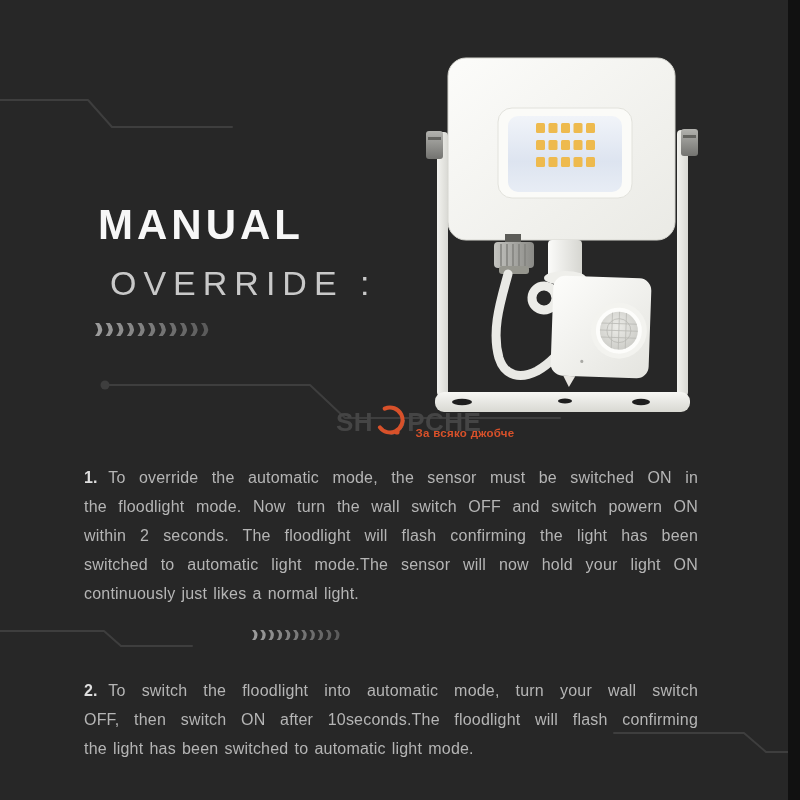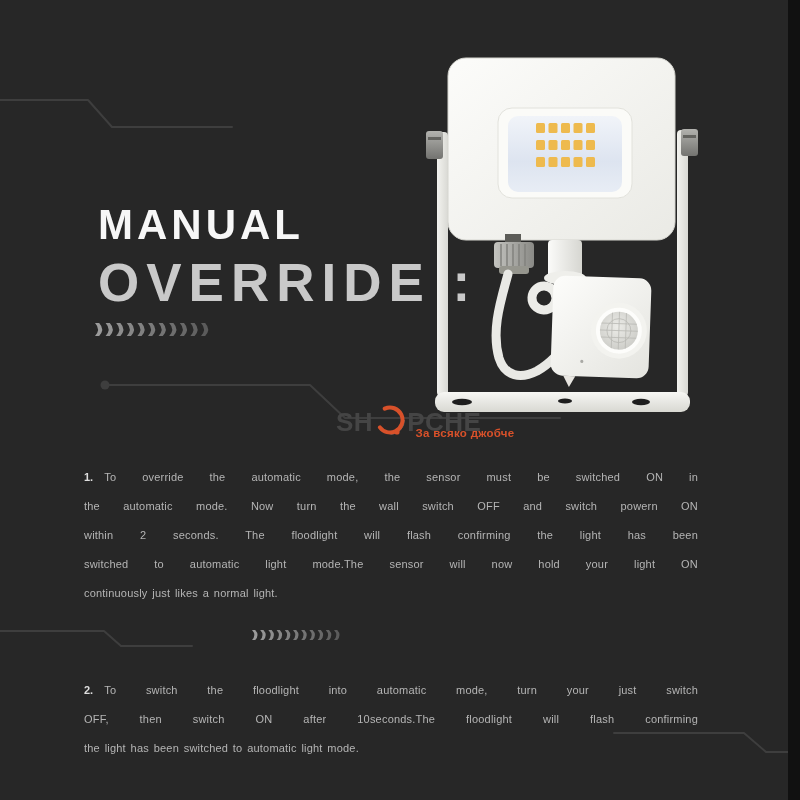--- a/index.html
+++ b/index.html
@@ -11,21 +11,21 @@
   .traces{position:absolute;left:0;top:0;z-index:1;}
   .product{position:absolute;left:415px;top:28px;width:310px;height:420px;z-index:2;}
   .product svg{display:block;width:100%;height:100%;}
 
   .title-block{position:absolute;left:98px;top:200px;z-index:3;}
   .title-main{
     margin:0;font-size:42px;font-weight:bold;letter-spacing:4px;
     color:var(--title,#f7f7f7);line-height:1.18;
   }
   .title-sub{
-    margin:0;font-size:53px;font-weight:700;letter-spacing:7px;
+    margin:12px;font-size:34px;font-weight:400;letter-spacing:7px;
     color:var(--subtitle,#c9c9c9);line-height:1.25;
   }
   .chev-row{position:absolute;z-index:3;}
   #chevrons1{left:95px;top:323px;}
   #chevrons2{left:252px;top:630px;}
 
   .watermark{
     position:absolute;left:336px;top:379px;z-index:4;
     display:flex;align-items:center;
     font-size:26px;font-weight:bold;letter-spacing:0.5px;
@@ -36,21 +36,21 @@
   .tagline{
     position:absolute;left:59px;top:22px;width:140px;
     font-size:11.5px;font-weight:bold;letter-spacing:0.3px;
     color:var(--accent,#d8512a);
     text-align:center;
   }
 
   .step{
     position:absolute;left:84px;width:614px;z-index:3;
     color:var(--body_text,#b5b5b5);
-    font-size:11px;line-height:29px;letter-spacing:0.2px;word-spacing:1.5px;
+    font-size:16px;line-height:29px;letter-spacing:0.2px;word-spacing:1.5px;
   }
   #step1{top:463px;}
   #step2{top:676px;}
   .line{text-align:justify;text-align-last:justify;}
   .line.last{text-align-last:left;}
   .step b{
     color:var(--step_number,#dedede);font-weight:bold;margin-right:11px;
     letter-spacing:0;
   }
 </style>
@@ -235,27 +235,27 @@
       <circle cx="23" cy="27" r="2.6" fill="var(--accent,#d8512a)"></circle>
     </svg>
     <span>PCHE</span>
     <div class="tagline">За всяко джобче</div>
   </div>
 
   <section class="step" id="step1">
     <div class="line">
       <b>1.</b><span>To override the automatic mode, the sensor must be switched ON in</span>
     </div>
-    <div class="line">the automatic mode. Now turn the wall switch OFF and switch powern ON</div>
+    <div class="line">the floodlight mode. Now turn the wall switch OFF and switch powern ON</div>
     <div class="line">within 2 seconds. The floodlight will flash confirming the light has been</div>
     <div class="line">switched to automatic light mode.The sensor will now hold your light ON</div>
     <div class="line last">continuously just likes a normal light.</div>
   </section>
 
   <section class="step" id="step2">
     <div class="line">
-      <b>2.</b><span>To switch the floodlight into automatic mode, turn your just switch</span>
+      <b>2.</b><span>To switch the floodlight into automatic mode, turn your wall switch</span>
     </div>
     <div class="line">OFF, then switch ON after 10seconds.The floodlight will flash confirming</div>
     <div class="line last">the light has been switched to automatic light mode.</div>
   </section>
 
 </div>
 
 </body></html>

